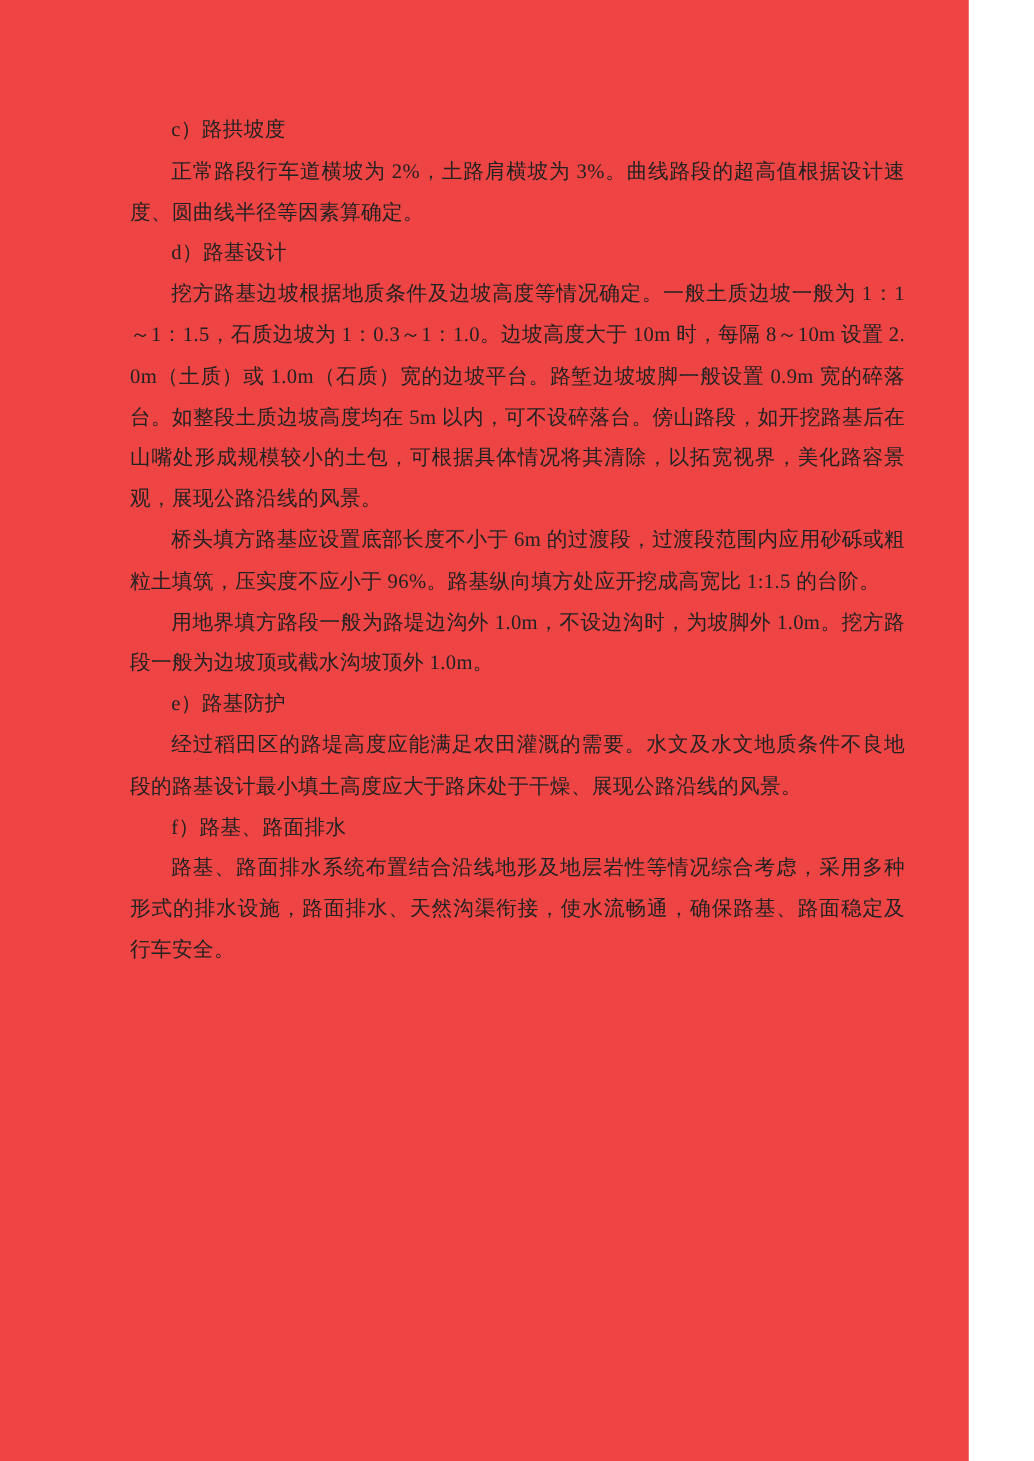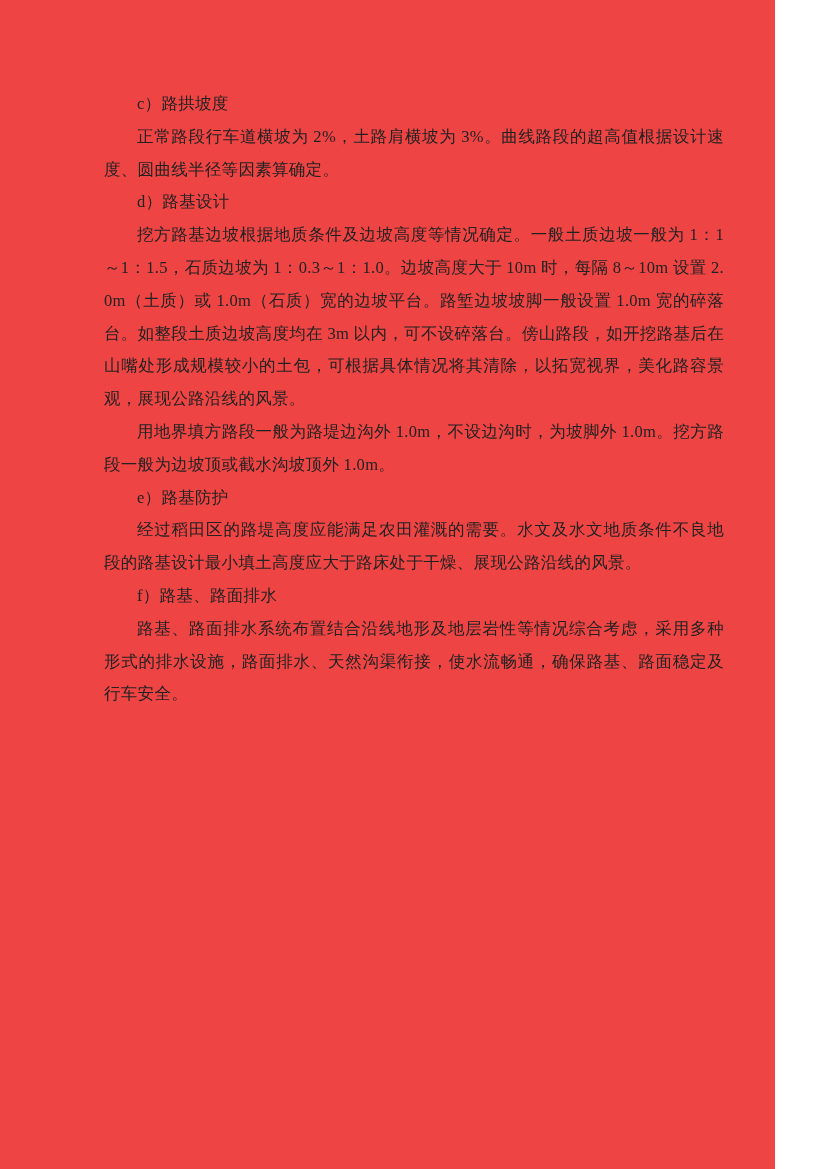--- a/index.html
+++ b/index.html
@@ -44,20 +44,21 @@
   }
 </style>
 </head>
 <body>
 
 <div class="page">
   <div class="doc-body">
       <p>c）路拱坡度</p>
       <p>正常路段行车道横坡为 2%，土路肩横坡为 3%。曲线路段的超高值根据设计速度、圆曲线半径等因素算确定。</p>
       <p>d）路基设计</p>
-      <p>挖方路基边坡根据地质条件及边坡高度等情况确定。一般土质边坡一般为 1：1～1：1.5，石质边坡为 1：0.3～1：1.0。边坡高度大于 10m 时，每隔 8～10m 设置 2.0m（土质）或 1.0m（石质）宽的边坡平台。路堑边坡坡脚一般设置 1.0m 宽的碎落台。如整段土质边坡高度均在 3m 以内，可不设碎落台。傍山路段，如开挖路基后在山嘴处形成规模较小的土包，可根据具体情况将其清除，以拓宽视界，美化路容景观，展现公路沿线的风景。</p>
+      <p>挖方路基边坡根据地质条件及边坡高度等情况确定。一般土质边坡一般为 1：1～1：1.5，石质边坡为 1：0.3～1：1.0。边坡高度大于 10m 时，每隔 8～10m 设置 2.0m（土质）或 1.0m（石质）宽的边坡平台。路堑边坡坡脚一般设置 0.9m 宽的碎落台。如整段土质边坡高度均在 5m 以内，可不设碎落台。傍山路段，如开挖路基后在山嘴处形成规模较小的土包，可根据具体情况将其清除，以拓宽视界，美化路容景观，展现公路沿线的风景。</p>
+      <p>桥头填方路基应设置底部长度不小于 6m 的过渡段，过渡段范围内应用砂砾或粗粒土填筑，压实度不应小于 96%。路基纵向填方处应开挖成高宽比 1:1.5 的台阶。</p>
       <p>用地界填方路段一般为路堤边沟外 1.0m，不设边沟时，为坡脚外 1.0m。挖方路段一般为边坡顶或截水沟坡顶外 1.0m。</p>
       <p>e）路基防护</p>
       <p>经过稻田区的路堤高度应能满足农田灌溉的需要。水文及水文地质条件不良地段的路基设计最小填土高度应大于路床处于干燥、展现公路沿线的风景。</p>
       <p>f）路基、路面排水</p>
       <p>路基、路面排水系统布置结合沿线地形及地层岩性等情况综合考虑，采用多种形式的排水设施，路面排水、天然沟渠衔接，使水流畅通，确保路基、路面稳定及行车安全。</p>
     </div>
 </div>
 
 </body></html>

